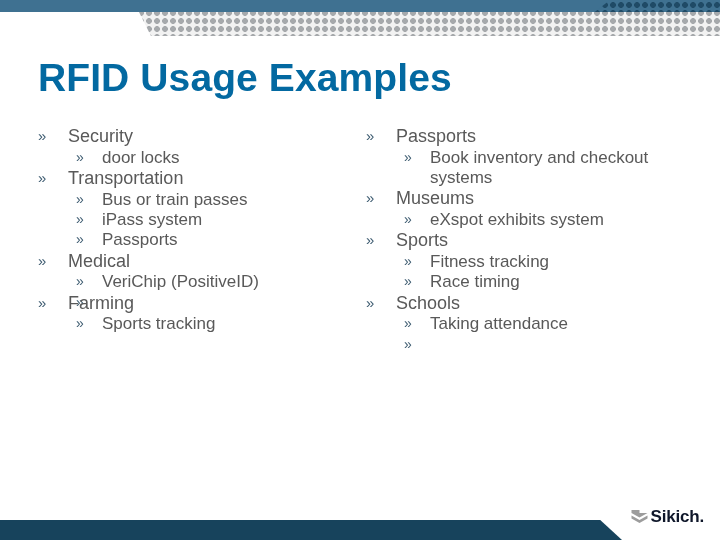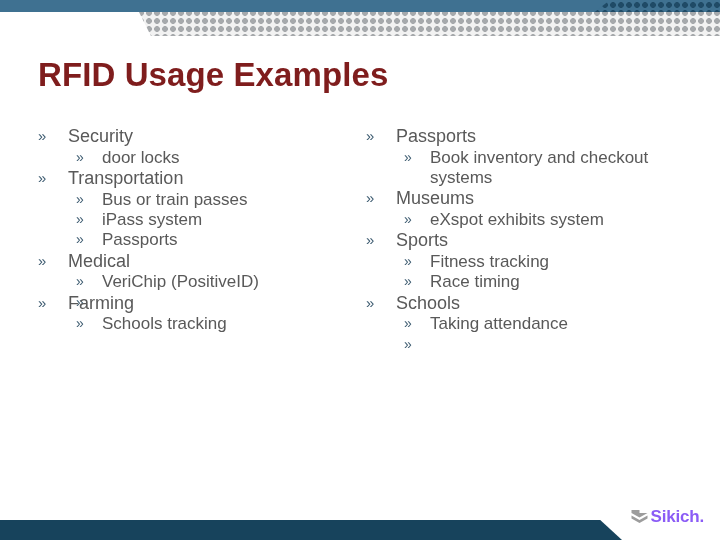--- a/index.html
+++ b/index.html
@@ -73,23 +73,23 @@
       radial-gradient(circle at 4px 4px, #1f4a66 2.7px, rgba(31,74,102,0) 3.1px);
     background-size: 8px 8px;
     background-position: 1px 1px;
   }
 
   
   .slide-title {
     position: absolute;
     left: 38px;
     top: 56px;
-    font-size: 33px;
+    font-size: 39px;
     font-weight: bold;
-    color: #7f1d1d;
+    color: #0369a1;
     letter-spacing: 0.1px;
     white-space: nowrap;
   }
 
   
   .columns {
     position: absolute;
     left: 0;
     top: 126px;
     width: 720px;
@@ -165,21 +165,21 @@
     gap: 3px;
   }
   .footer-logo .mark {
     display: block;
     width: 17px;
     height: 16px;
   }
   .footer-logo .wordmark {
     font-size: 17px;
     font-weight: bold;
-    color: #8b5cf6;
+    color: #0f172a;
     letter-spacing: -0.2px;
     line-height: 1;
   }
 </style>
 </head>
 <body>
 
 <div class="slide">
 
   <div class="header-deco">
@@ -235,21 +235,21 @@
                 <span class="bullet">»</span>
               </li>
             </ul>
           </li>
           <li class="item lvl1-item">
             <span class="bullet">»</span>
             <span class="txt">Farming</span>
             <ul class="lvl2">
               <li class="item lvl2-item">
                 <span class="bullet">»</span>
-                <span class="txt">Schools tracking</span>
+                <span class="txt">Sports tracking</span>
               </li>
             </ul>
           </li>
         </ul>
     </div>
     <div class="column column-right">
       <ul class="lvl1">
           <li class="item lvl1-item">
             <span class="bullet">»</span>
             <span class="txt">Passports</span>

